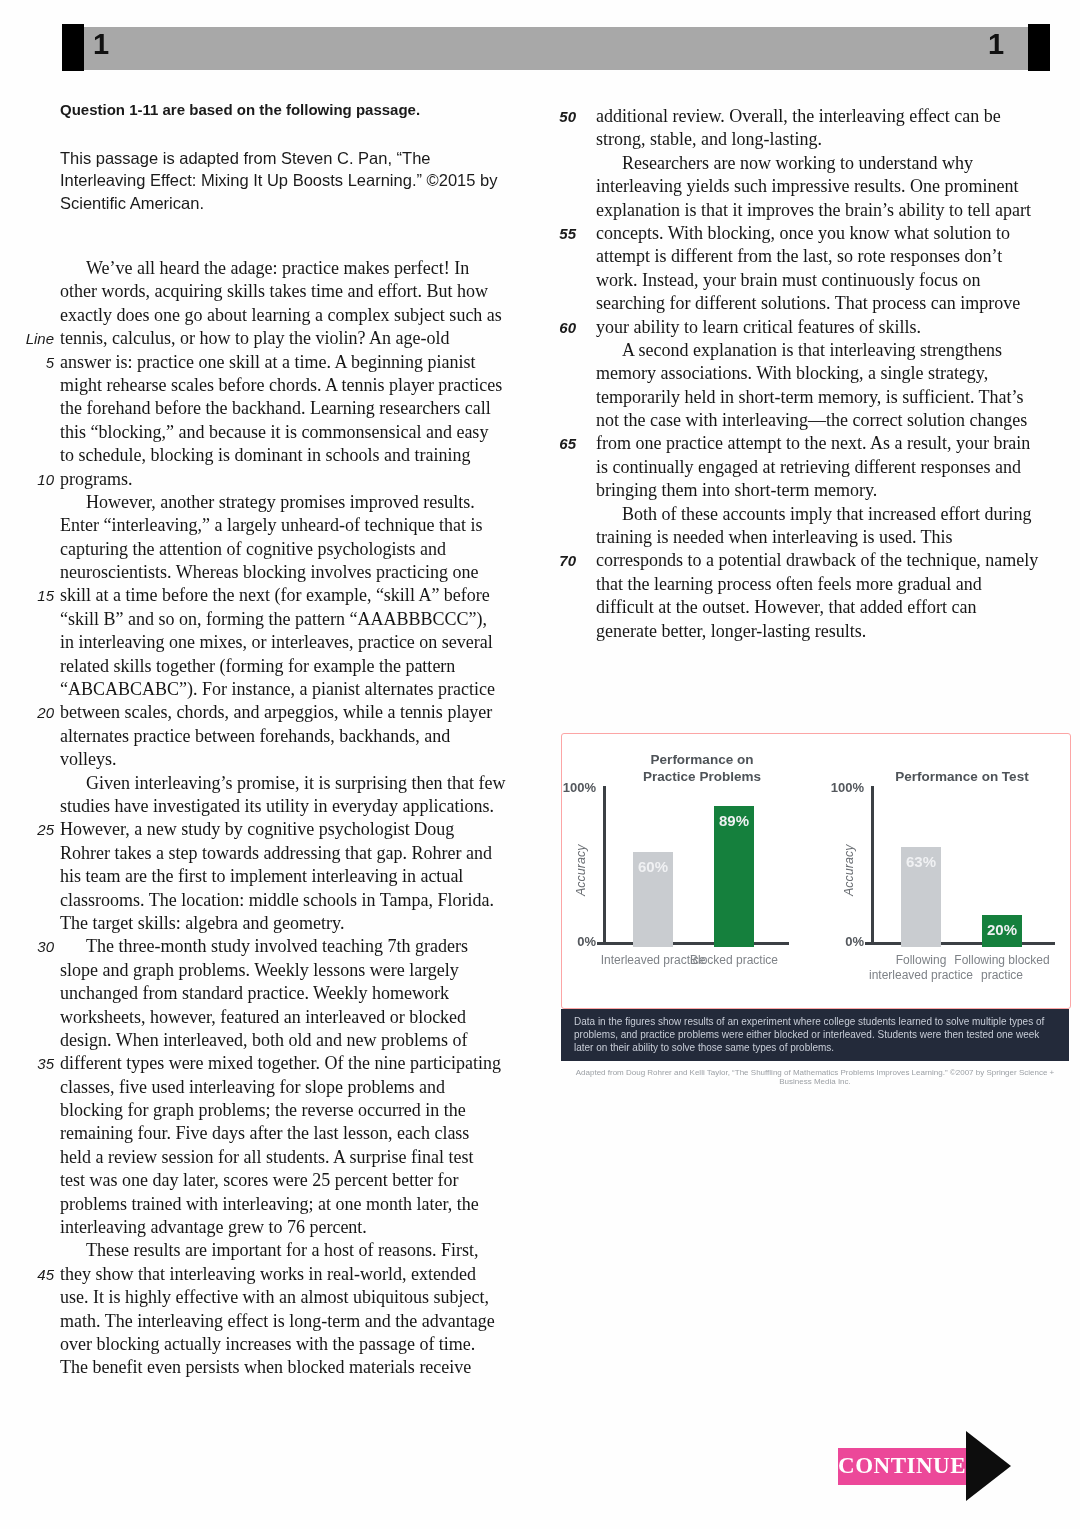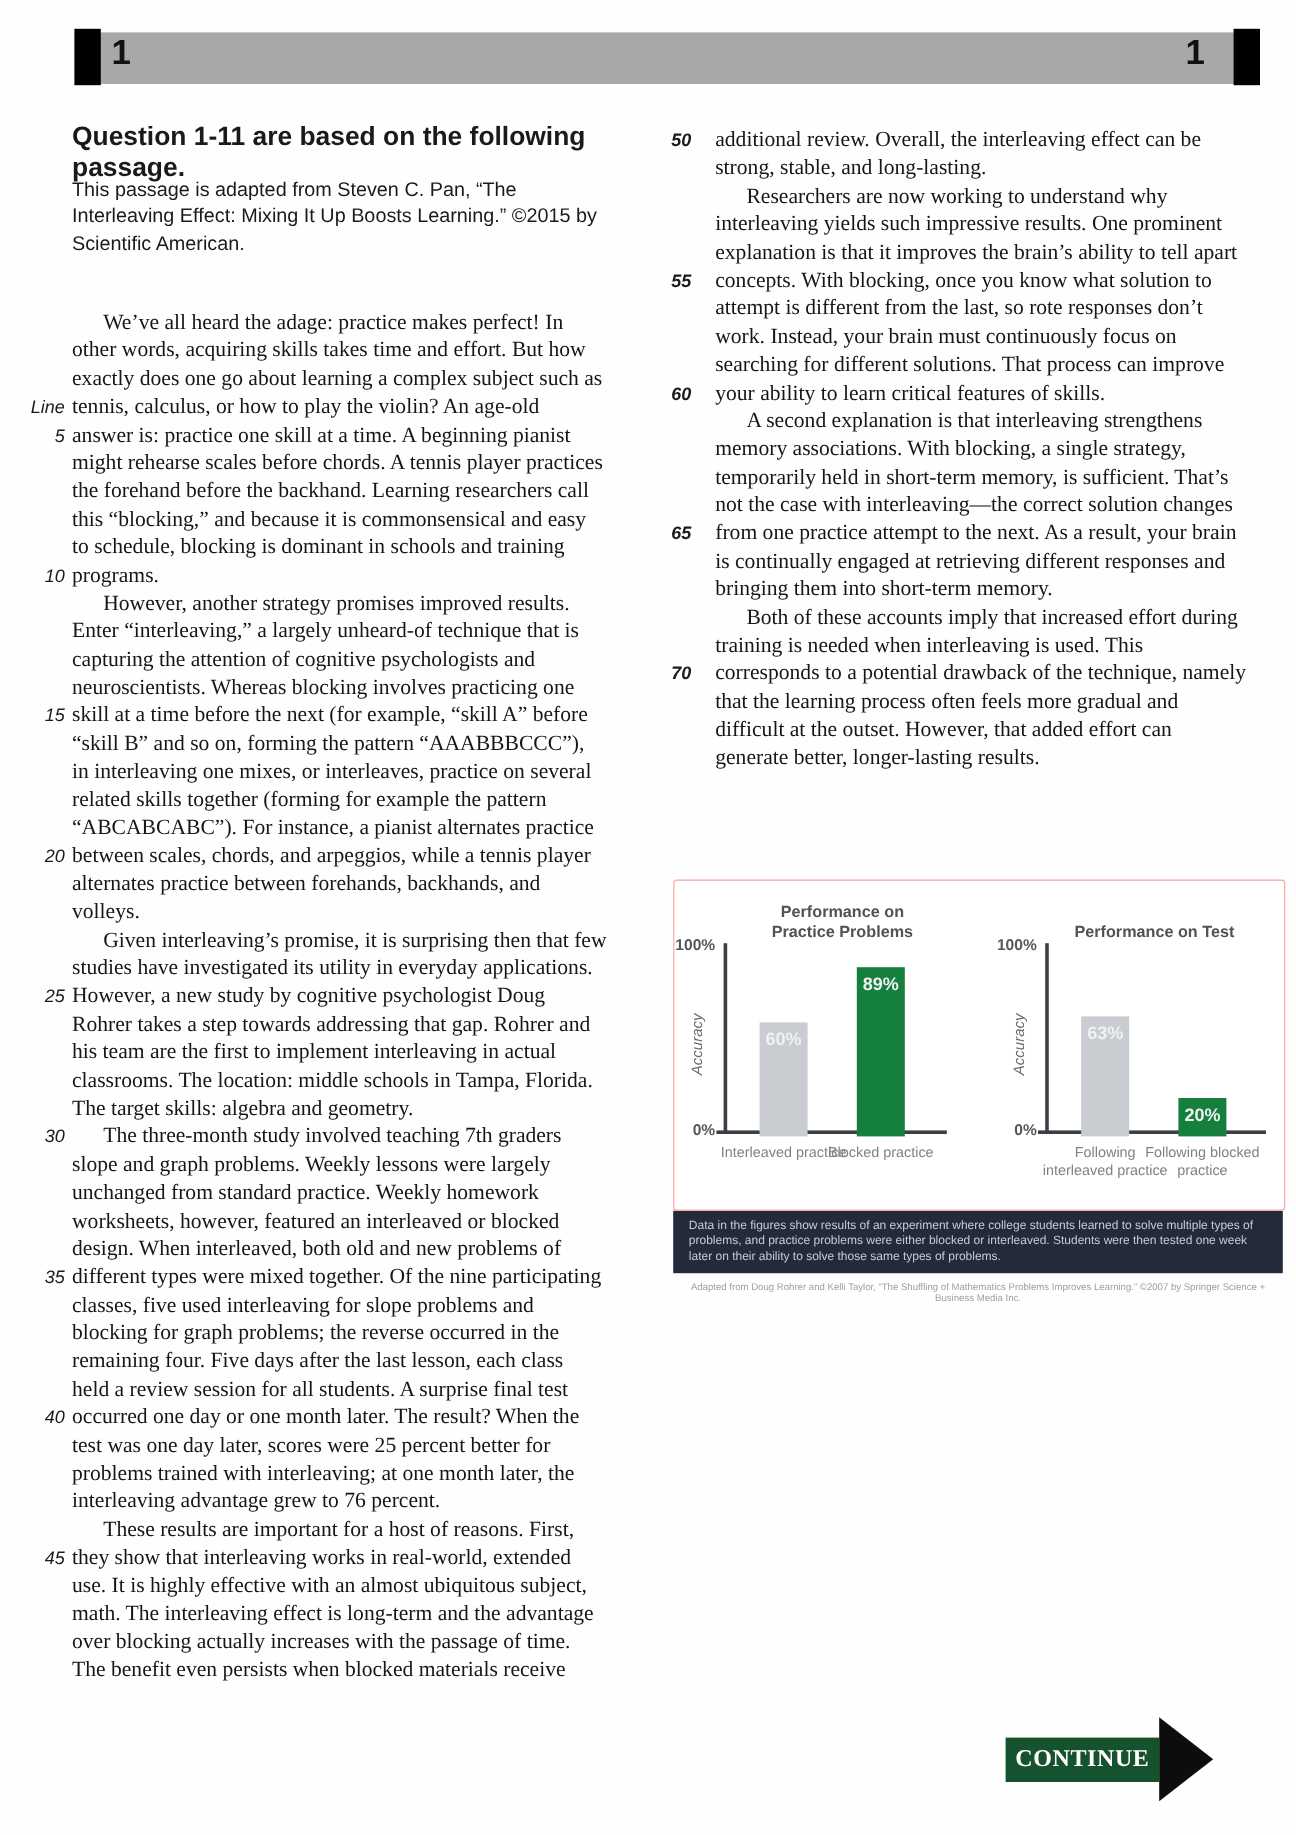--- a/index.html
+++ b/index.html
@@ -7,21 +7,21 @@
         font-family:"Liberation Sans",sans-serif;color:#1a1a1a;}
 
   
   .header-bar{position:absolute;left:64px;top:27px;width:984px;height:43px;background:#a8a8a8;}
   .header-cap{position:absolute;top:24px;width:22px;height:47px;background:#000;}
   .cap-left{left:62px;} .cap-right{left:1028px;}
   .header-num{position:absolute;top:28px;font-size:29px;font-weight:600;color:#111;}
   .num-left{left:93px;} .num-right{left:988px;}
 
   
-  .q-heading{position:absolute;left:60px;top:101px;width:500px;font-size:22px;font-weight:bold;}
+  .q-heading{position:absolute;left:60px;top:101px;width:500px;font-size:15px;font-weight:bold;}
   .source-note{position:absolute;left:60px;top:147px;width:480px;font-size:16.5px;line-height:22.3px;white-space:pre-line;}
 
   .passage-col{position:absolute;}
   .col-left{left:20px;top:258px;}
   .col-right{left:546px;top:106px;}
   .pline{display:flex;align-items:baseline;height:23.4px;white-space:nowrap;}
   .lnum{display:inline-block;font-family:"Liberation Sans",sans-serif;font-style:italic;font-size:15px;
         color:#1b1b1b;text-align:right;flex:none;}
   .col-left .lnum{width:34px;margin-right:6px;}
   .col-right .lnum{width:30px;margin-right:20px;font-weight:bold;}
@@ -51,22 +51,22 @@
   .bar-val{display:block;text-align:center;margin-top:6px;color:#f0f1f3;font-size:15px;font-weight:bold;}
   .cat{position:absolute;top:219px;width:110px;text-align:center;font-size:12px;line-height:15px;color:#7e8287;white-space:pre-line;}
   .c1c1{left:36px;} .c1c2{left:117px;} .c2c1{left:304px;} .c2c2{left:385px;}
 
   .figure-caption{margin-top:0;width:482px;background:#232a3a;color:#c7ccd6;font-size:10px;
                   line-height:13px;padding:6px 13px 7px 13px;}
   .figure-attribution{margin-top:7px;width:508px;text-align:center;font-size:8px;color:#9ca0a5;}
 
   
   .continue{position:absolute;left:838px;top:1431px;display:flex;align-items:center;cursor:pointer;}
-  .continue-rect{width:128px;height:37px;background:#14532d;color:#fff;display:flex;align-items:center;justify-content:center;
-                 font-family:"Liberation Serif",serif;font-weight:bold;font-size:20px;letter-spacing:0.5px;}
+  .continue-rect{width:128px;height:37px;background:#ec4899;color:#fff;display:flex;align-items:center;justify-content:center;
+                 font-family:"Liberation Serif",serif;font-weight:bold;font-size:23px;letter-spacing:0.5px;}
   .continue-head{width:0;height:0;border-top:35px solid transparent;border-bottom:35px solid transparent;border-left:45px solid #0d0d0d;}
 </style>
 </head>
 <body>
 
 <div class="page">
 
   <div class="header-bar"></div>
   <div class="header-cap cap-left"></div>
   <div class="header-cap cap-right"></div>
@@ -227,24 +227,20 @@
         <span class="lnum"></span>
         <span class="ltxt">blocking for graph problems; the reverse occurred in the</span>
       </div>
       <div class="pline">
         <span class="lnum"></span>
         <span class="ltxt">remaining four. Five days after the last lesson, each class</span>
       </div>
       <div class="pline">
         <span class="lnum"></span>
         <span class="ltxt">held a review session for all students. A surprise final test</span>
-      </div>
-      <div class="pline">
-        <span class="lnum">40</span>
-        <span class="ltxt">occurred one day or one month later. The result? When the</span>
       </div>
       <div class="pline">
         <span class="lnum"></span>
         <span class="ltxt">test was one day later, scores were 25 percent better for</span>
       </div>
       <div class="pline">
         <span class="lnum"></span>
         <span class="ltxt">problems trained with interleaving; at one month later, the</span>
       </div>
       <div class="pline">

